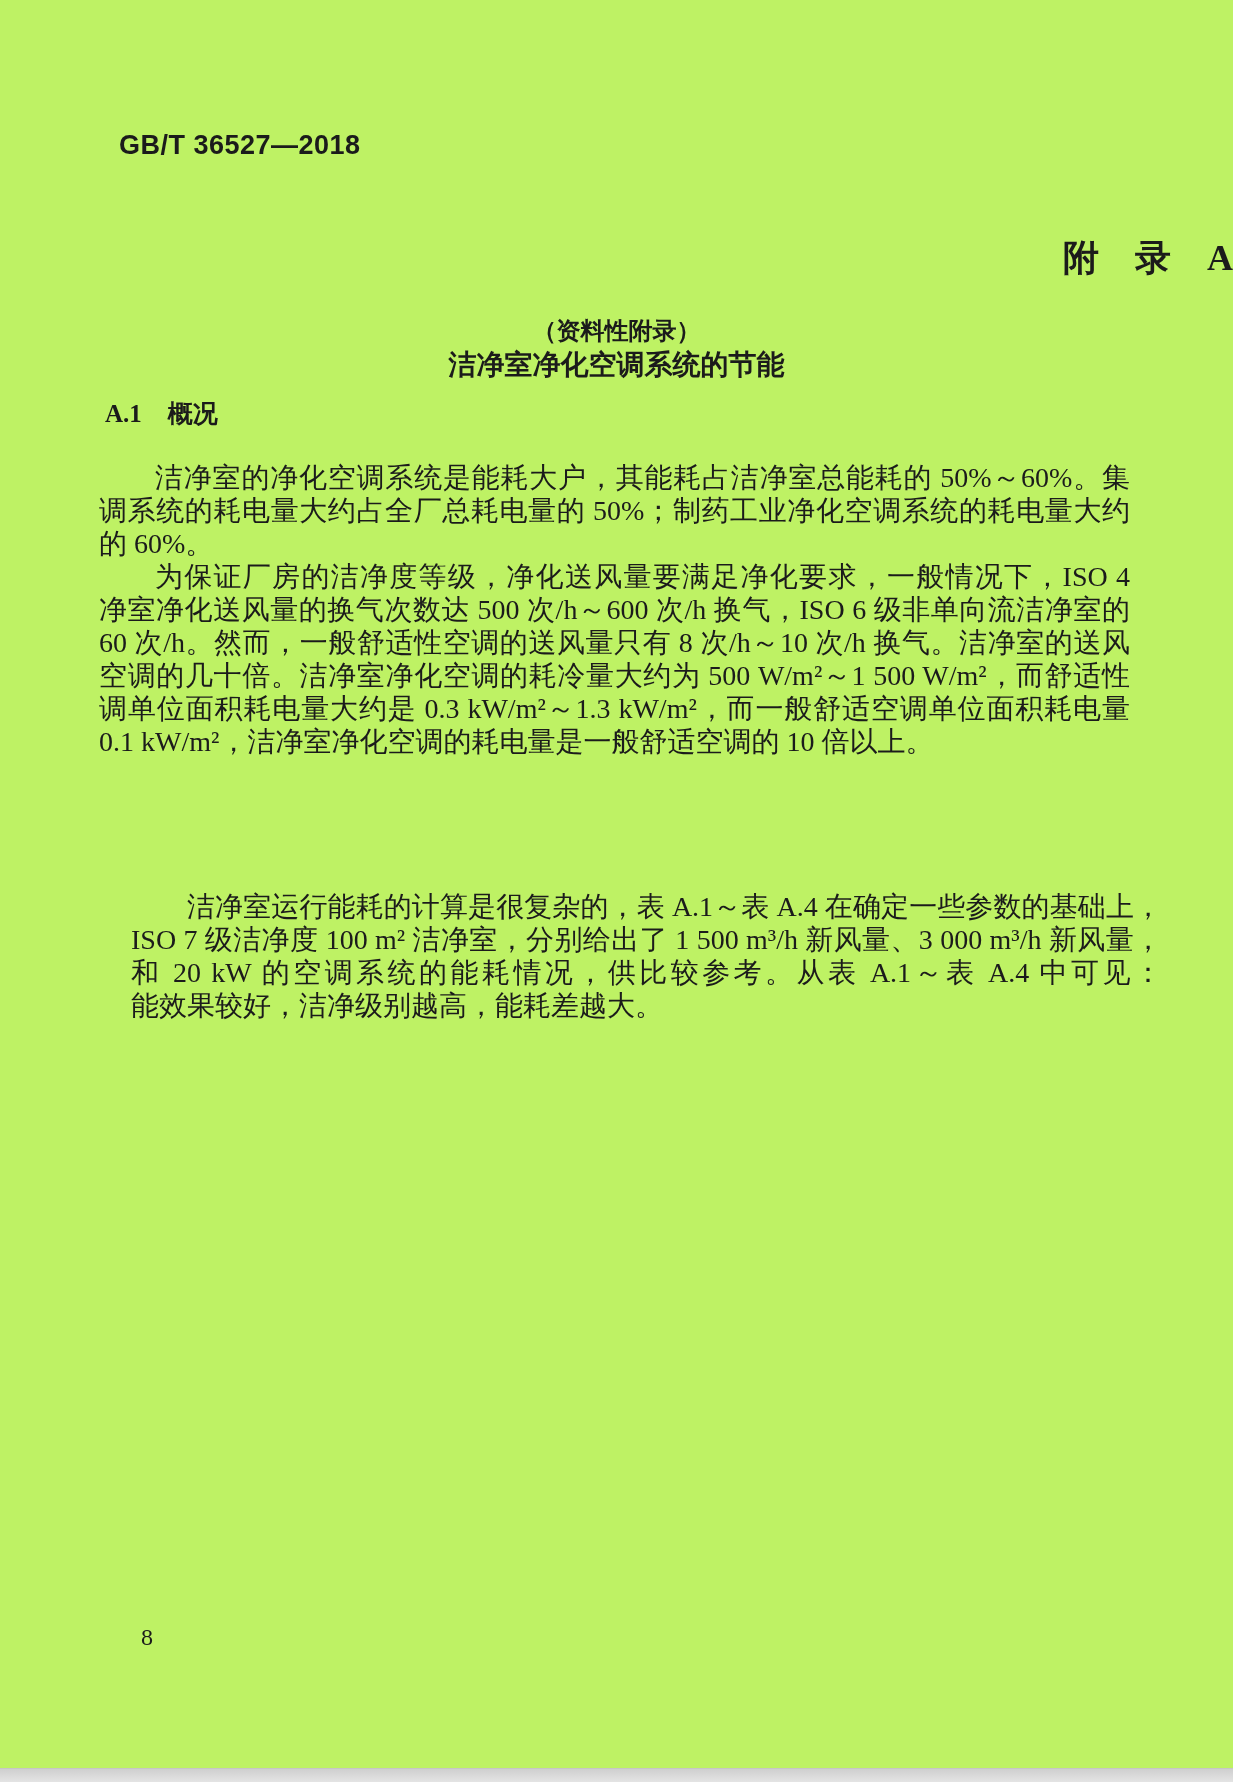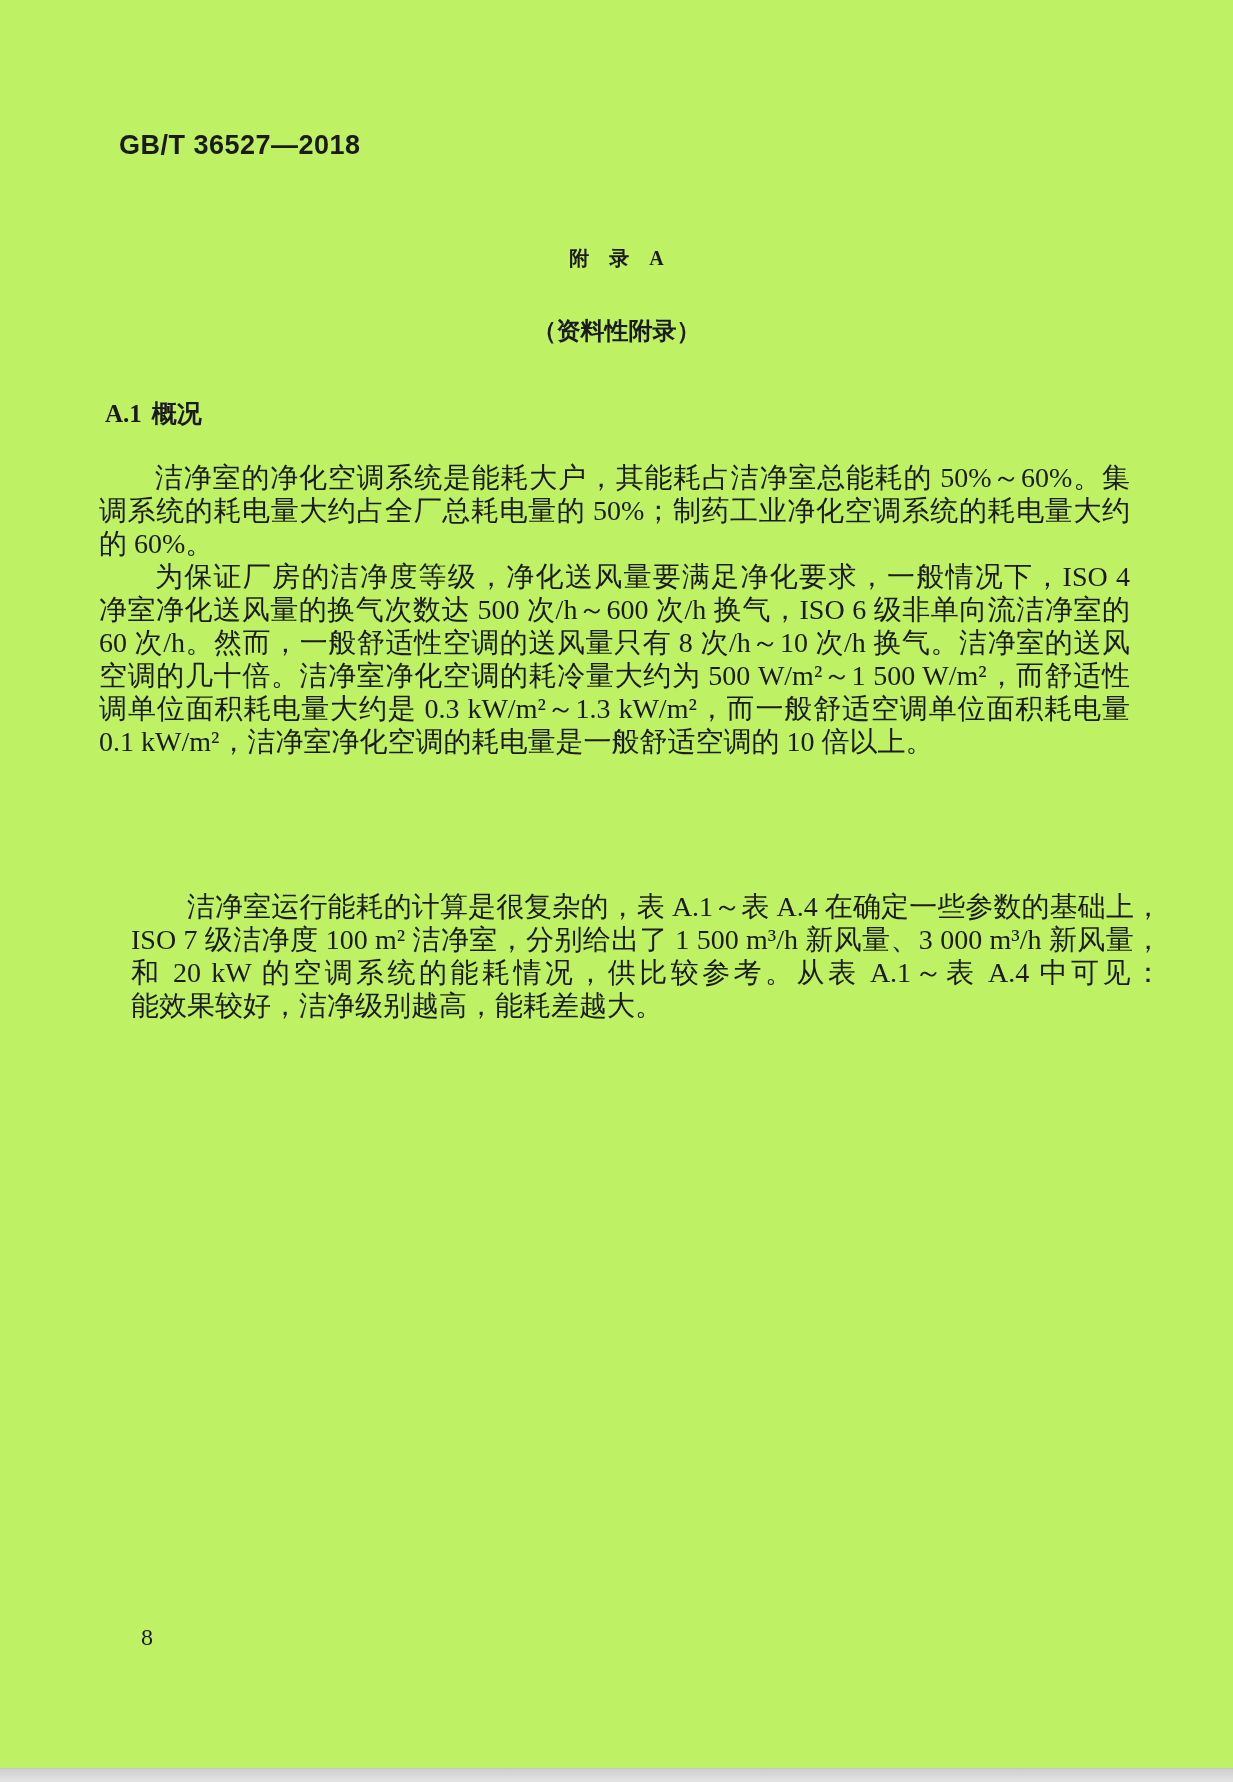--- a/index.html
+++ b/index.html
@@ -22,32 +22,32 @@
     letter-spacing: 0.5px;
   }
   .title-block {
     position: absolute;
     left: 0;
     right: 0;
     top: 241px;
     text-align: center;
     font-weight: 700;
   }
-  .title-main  { font-size: 20px; line-height: 34px; }
+  .title-main  { font-size: 36px; line-height: 34px; text-align: right; }
   .title-sub   { font-size: 24px; line-height: 33px; margin-top: 40px; }
   .title-name  { font-size: 28px; line-height: 33px; }
   .section-heading {
     position: absolute;
     left: 105px;
     font-weight: 700;
     font-size: 25px;
     line-height: 33px;
     white-space: nowrap;
   }
-  .section-heading .sec-num { margin-right: 10px; }
+  .section-heading .sec-num { margin-right: 26px; }
   .h-a1 { top: 397px; }
   .h-a2 { top: 826px; }
   .para {
     position: absolute;
     left: 99px;
     width: 1031px;
     font-size: 28px;
   }
   .para-1 { top: 461px; }
   .para-2 { top: 560px; }
@@ -81,20 +81,21 @@
 </head>
 <body>
 
 <div class="page">
 
   <div class="doc-code">GB/T 36527—2018</div>
 
   <div class="title-block">
     <div class="title-main">附　录　A</div>
     <div class="title-sub">（资料性附录）</div>
+    <div class="title-name">洁净室净化空调系统的节能</div>
   </div>
 
   <div class="section-heading h-a1">
     <span class="sec-num">A.1</span><span>概况</span>
   </div>
 
   <div class="para para-1">
       <div class="tline">洁净室的净化空调系统是能耗大户，其能耗占洁净室总能耗的 50%～60%。集成电路工厂净化空</div>
       <div class="tline">调系统的耗电量大约占全厂总耗电量的 50%；制药工业净化空调系统的耗电量大约占全厂总耗电量</div>
       <div class="tline last">的 60%。</div>

